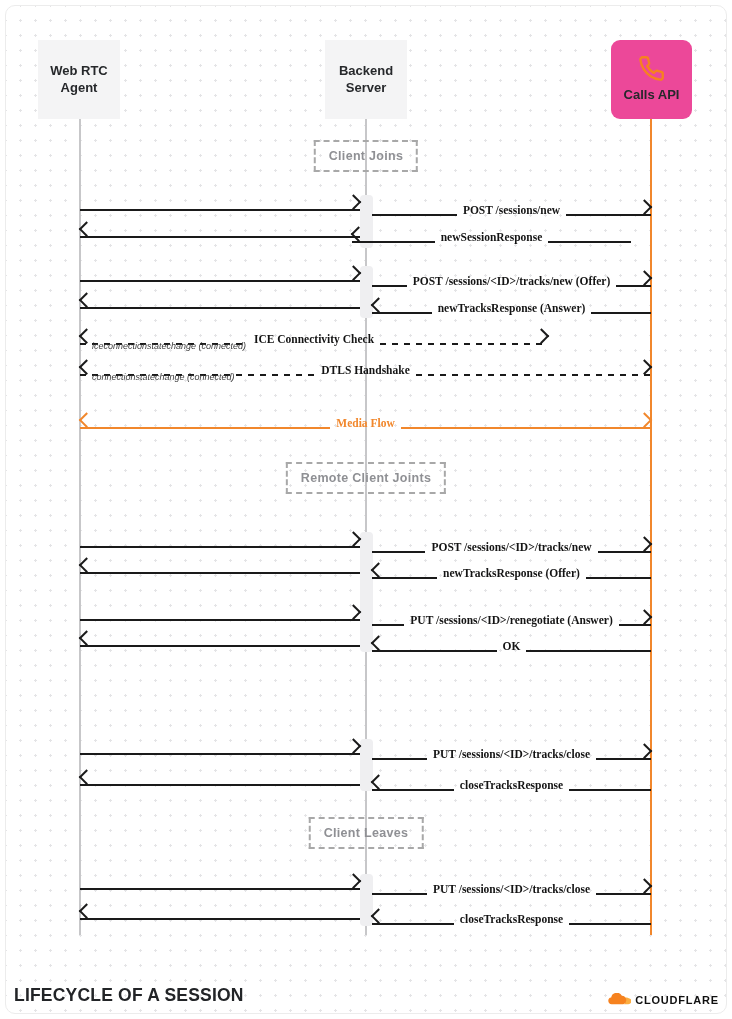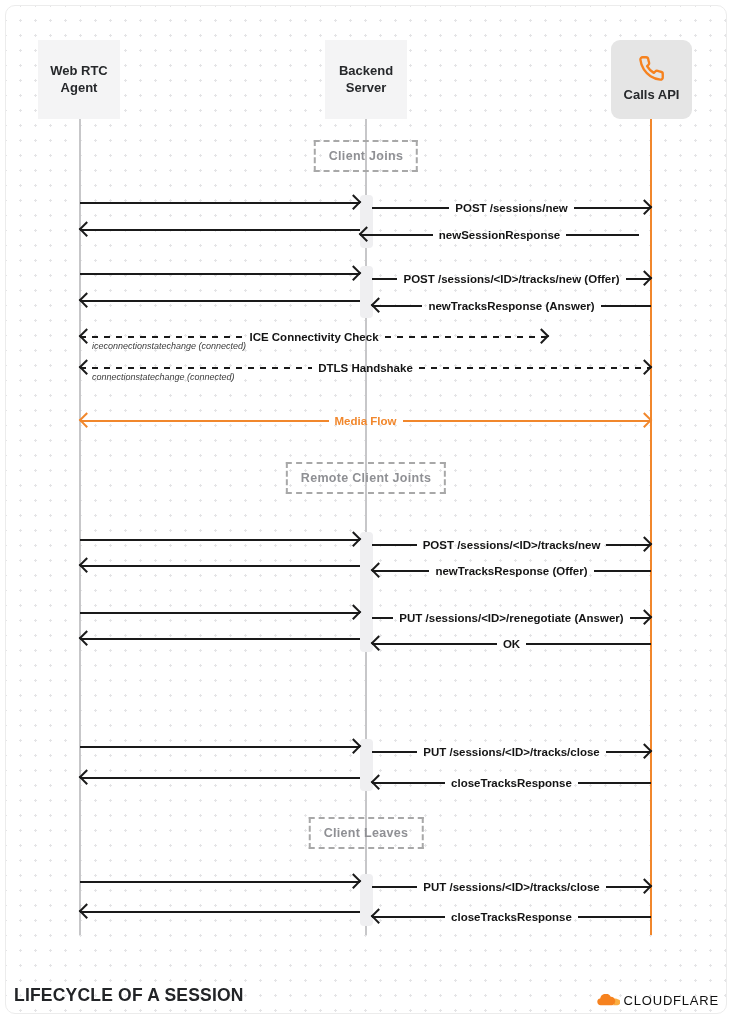--- a/index.html
+++ b/index.html
@@ -7,44 +7,44 @@
          font-family:"Liberation Sans",sans-serif;color:#1a1a1a;}
   .dots{position:absolute;inset:5px;border:1px solid #ececec;border-radius:10px;
         background-image:radial-gradient(circle,#e4e4e6 1.1px,transparent 1.1px);
         background-size:15px 15px;background-position:7px 7px;z-index:0;}
   .lifeline{position:absolute;top:119px;height:816px;width:2px;background:#c7c7c9;z-index:1;}
   .lifeline.orange{background:#f1872c;}
   .bar{position:absolute;width:13px;background:#efeff1;border-radius:4px;z-index:2;}
   .actor{position:absolute;top:40px;width:82px;height:79px;background:#f4f4f5;z-index:5;
          display:flex;align-items:center;justify-content:center;text-align:center;
          font-weight:700;font-size:13px;line-height:1.25;color:#26282b;}
-  .actor.calls{background:#e5e5e5;border-radius:9px;flex-direction:column;gap:5px;}
+  .actor.calls{background:#ec4899;border-radius:9px;flex-direction:column;gap:5px;}
   .section{position:absolute;transform:translate(-50%,-50%);border:2px dashed #a8a8a8;
            color:#8f9094;font-weight:600;font-size:12.5px;letter-spacing:.3px;
            padding:7px 13px;white-space:nowrap;z-index:3;}
-  .msg{position:absolute;display:flex;align-items:center;height:16px;
-       transform:translateY(-50%);z-index:4;}
+  .msg{position:absolute;display:flex;align-items:flex-end;height:16px;
+       transform:translateY(-50%);z-index:4;font-family:Liberation Serif, serif;}
   .seg{flex:1;height:0;border-top:2px solid #1a1a1a;}
   .seg.dash{border-top:none;height:2px;flex:1;
             background:repeating-linear-gradient(90deg,#1a1a1a 0 6px,transparent 6px 12px);}
   .mlabel{padding:0 6px;font-weight:700;font-size:11.5px;white-space:nowrap;color:#141414;}
   .head{position:absolute;width:9px;height:9px;top:50%;}
   .head.r{right:1px;border-top:2.5px solid #1a1a1a;border-right:2.5px solid #1a1a1a;
           transform:translateY(-58%) rotate(45deg);}
   .head.l{left:1px;border-top:2.5px solid #1a1a1a;border-left:2.5px solid #1a1a1a;
           transform:translateY(-58%) rotate(-45deg);}
   .msg.orange .seg{border-color:#f1872c;}
   .msg.orange .mlabel{color:#f1872c;}
   .msg.orange .head.r{border-color:#f1872c;}
   .msg.orange .head.l{border-color:#f1872c;}
   .note{position:absolute;font-size:9px;color:#3c3c3c;white-space:nowrap;z-index:4;font-style:italic;}
   .title{position:absolute;left:14px;top:985px;font-weight:700;font-size:17.5px;
          letter-spacing:.2px;color:#222427;z-index:6;}
   .brand{position:absolute;right:13px;top:993px;display:flex;align-items:center;gap:4px;z-index:6;}
-  .brand-text{font-weight:400;font-size:13px;letter-spacing:.8px;color:#101010;}
+  .brand-text{font-weight:700;font-size:11px;letter-spacing:.8px;color:#101010;}
 </style>
 </head>
 <body>
 
 <div class="stage">
   <div class="dots"></div>
 
   <div class="lifeline" style="left:79px"></div>
   <div class="lifeline" style="left:365px"></div>
   <div class="lifeline orange" style="left:650px"></div>
@@ -79,21 +79,21 @@
   <div class="msg" style="left:372px;top:208px;width:279px">
       <span class="seg"></span>
       <span class="mlabel">POST /sessions/new</span>
       <span class="seg"></span>
       <span class="head r"></span>
     </div>
   <div class="msg" style="left:80px;top:230px;width:280px">
       <span class="seg"></span>
       <span class="head l"></span>
     </div>
-  <div class="msg" style="left:360px;top:235px;width:279px">
+  <div class="msg" style="left:352px;top:235px;width:279px">
       <span class="seg"></span>
       <span class="mlabel">newSessionResponse</span>
       <span class="seg"></span>
       <span class="head l"></span>
     </div>
 
   <div class="msg" style="left:80px;top:274px;width:280px">
       <span class="seg"></span>
       <span class="head r"></span>
     </div>

